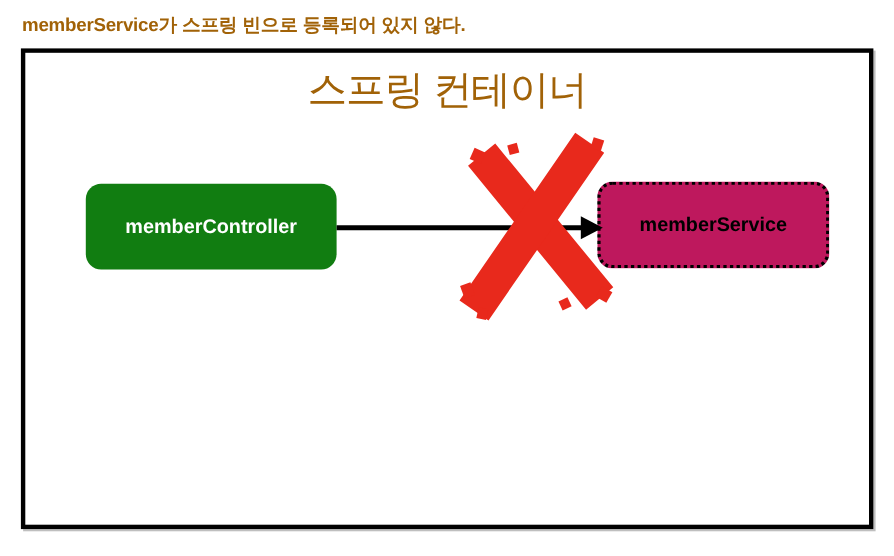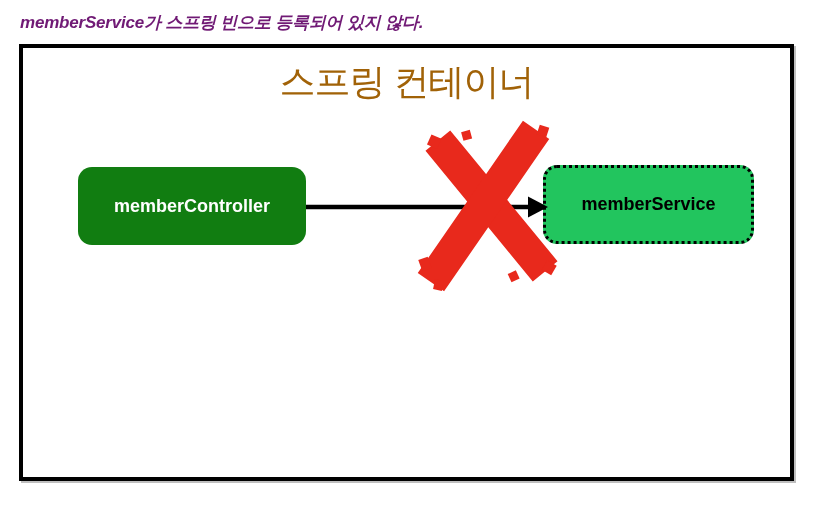--- a/index.html
+++ b/index.html
@@ -14,24 +14,23 @@
     height: 505px;
     background: #ffffff;
     overflow: hidden;
   }
   .page-heading {
     position: absolute;
     left: 20px;
     top: 11px;
     font-size: 17px;
     font-weight: 700;
-    color: #701a75;
+    color: #a16207;
     letter-spacing: -0.2px;
     white-space: nowrap;
-    font-style: italic;
   }
   .spring-container {
     position: absolute;
     left: 19px;
     top: 44px;
     width: 775px;
     height: 437px;
     box-sizing: border-box;
     border: 4px solid #000000;
     background: #ffffff;
@@ -66,21 +65,21 @@
     background: #117d11;
     color: #ffffff;
     font-weight: 700;
   }
   .node-service {
     left: 543px;
     top: 165px;
     width: 211px;
     height: 79px;
     border: 3px dotted #000000;
-    background: #22c55e;
+    background: #be185d;
     color: #000000;
     font-weight: 600;
   }
   .overlay {
     position: absolute;
     left: 0;
     top: 0;
     width: 813px;
     height: 505px;
     pointer-events: none;

